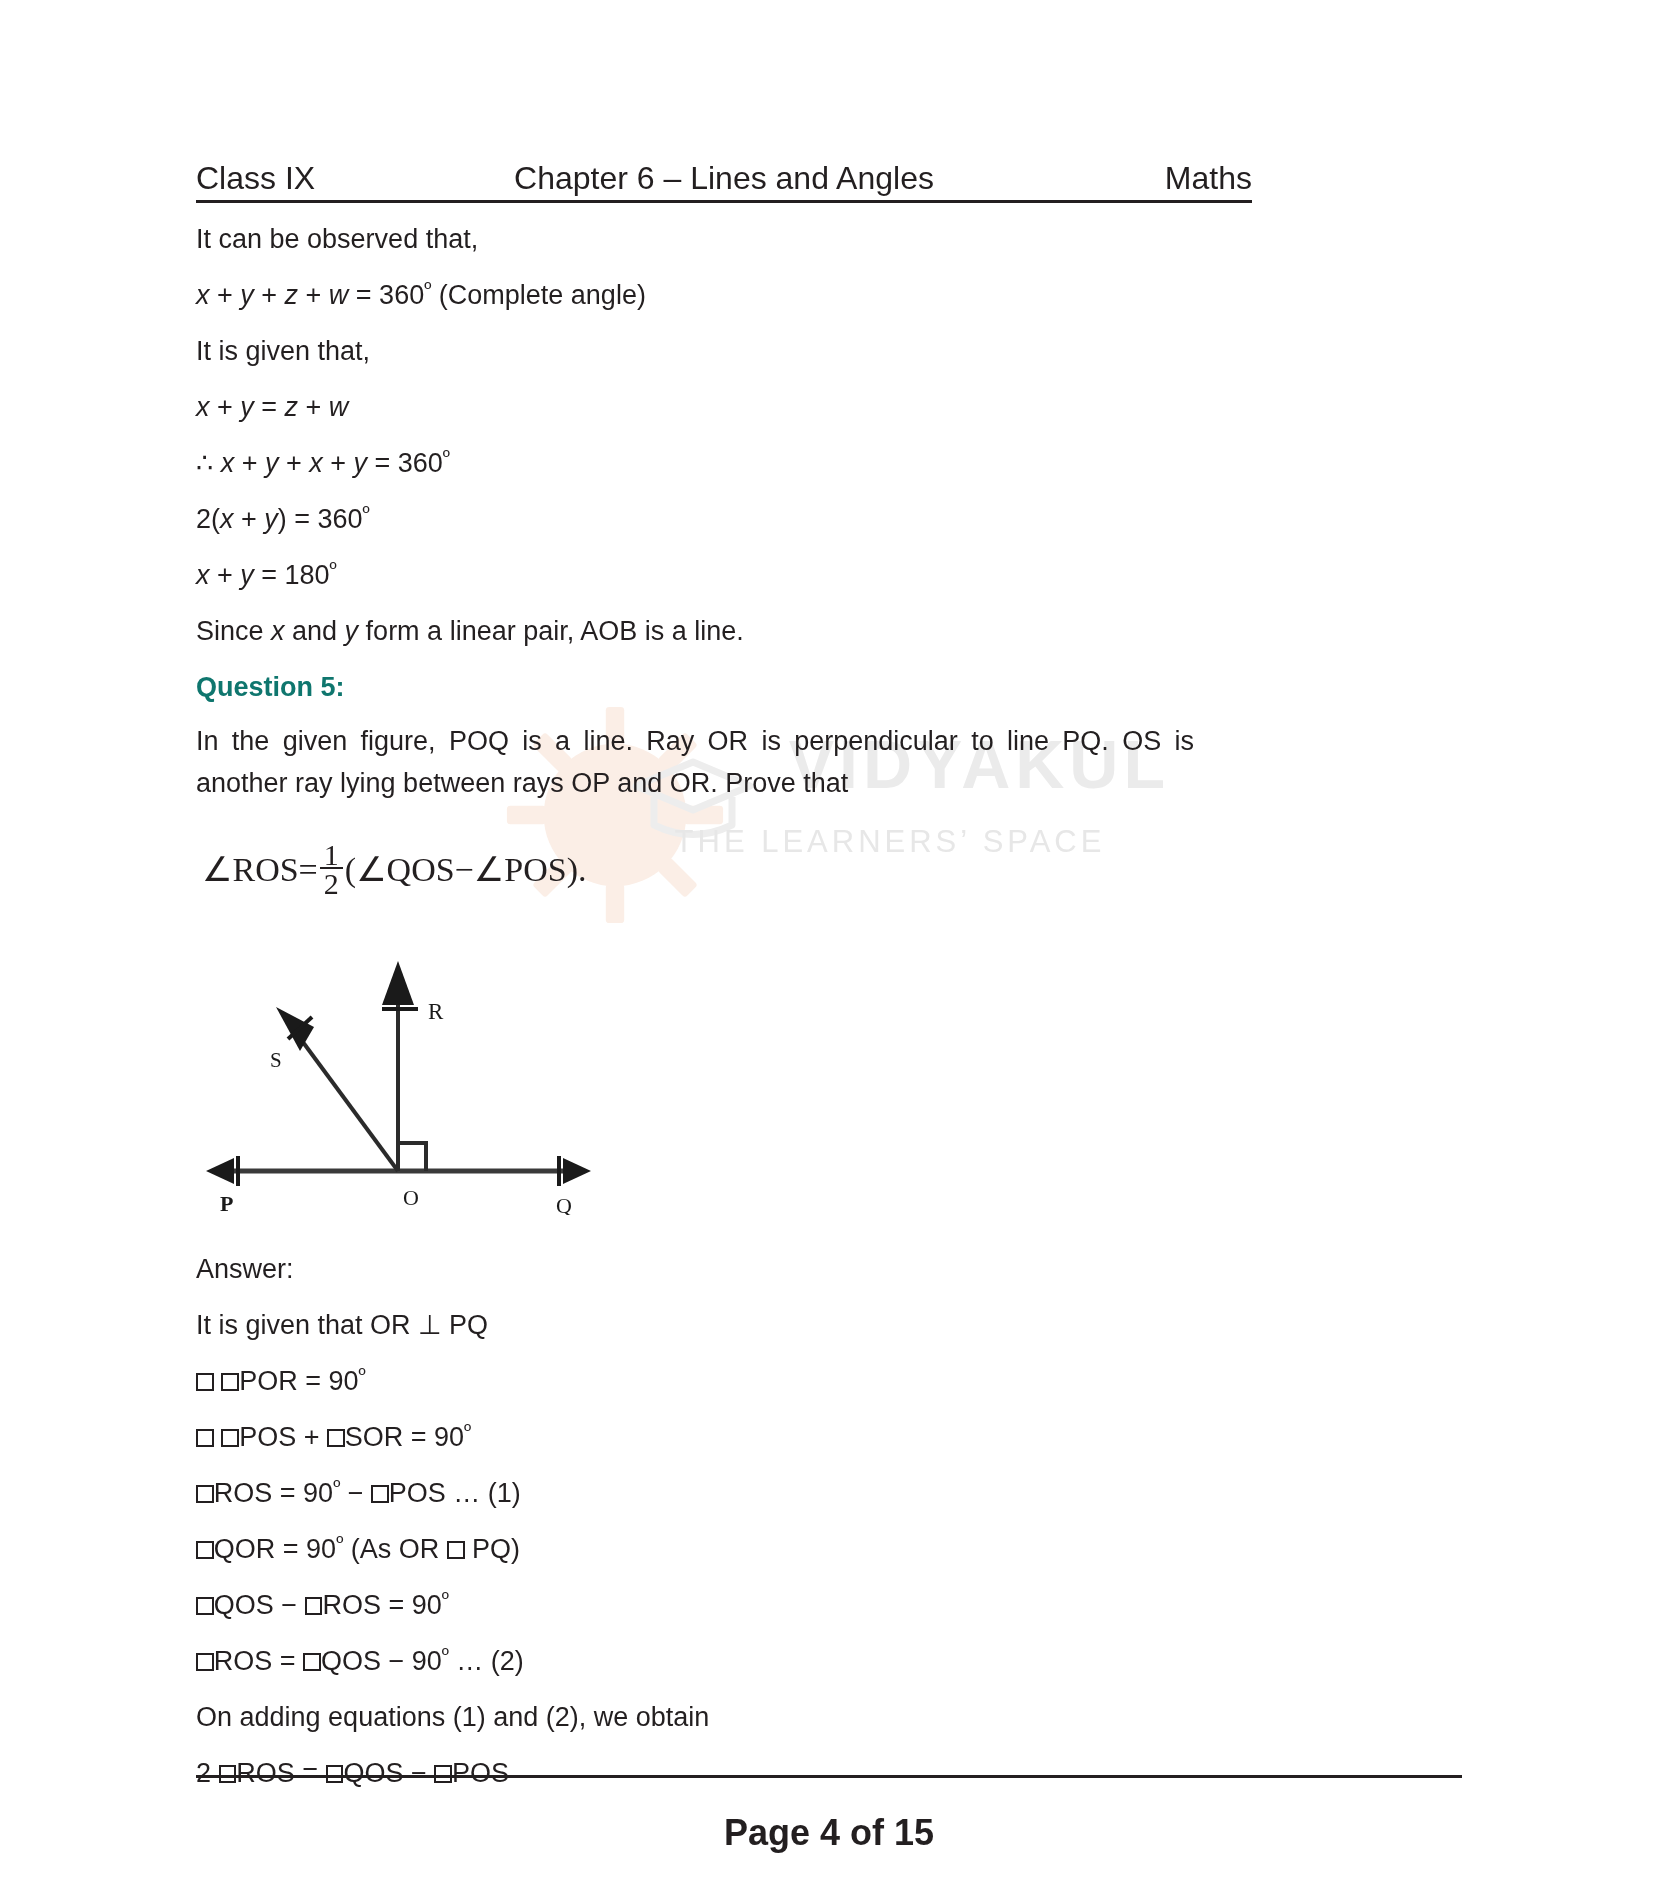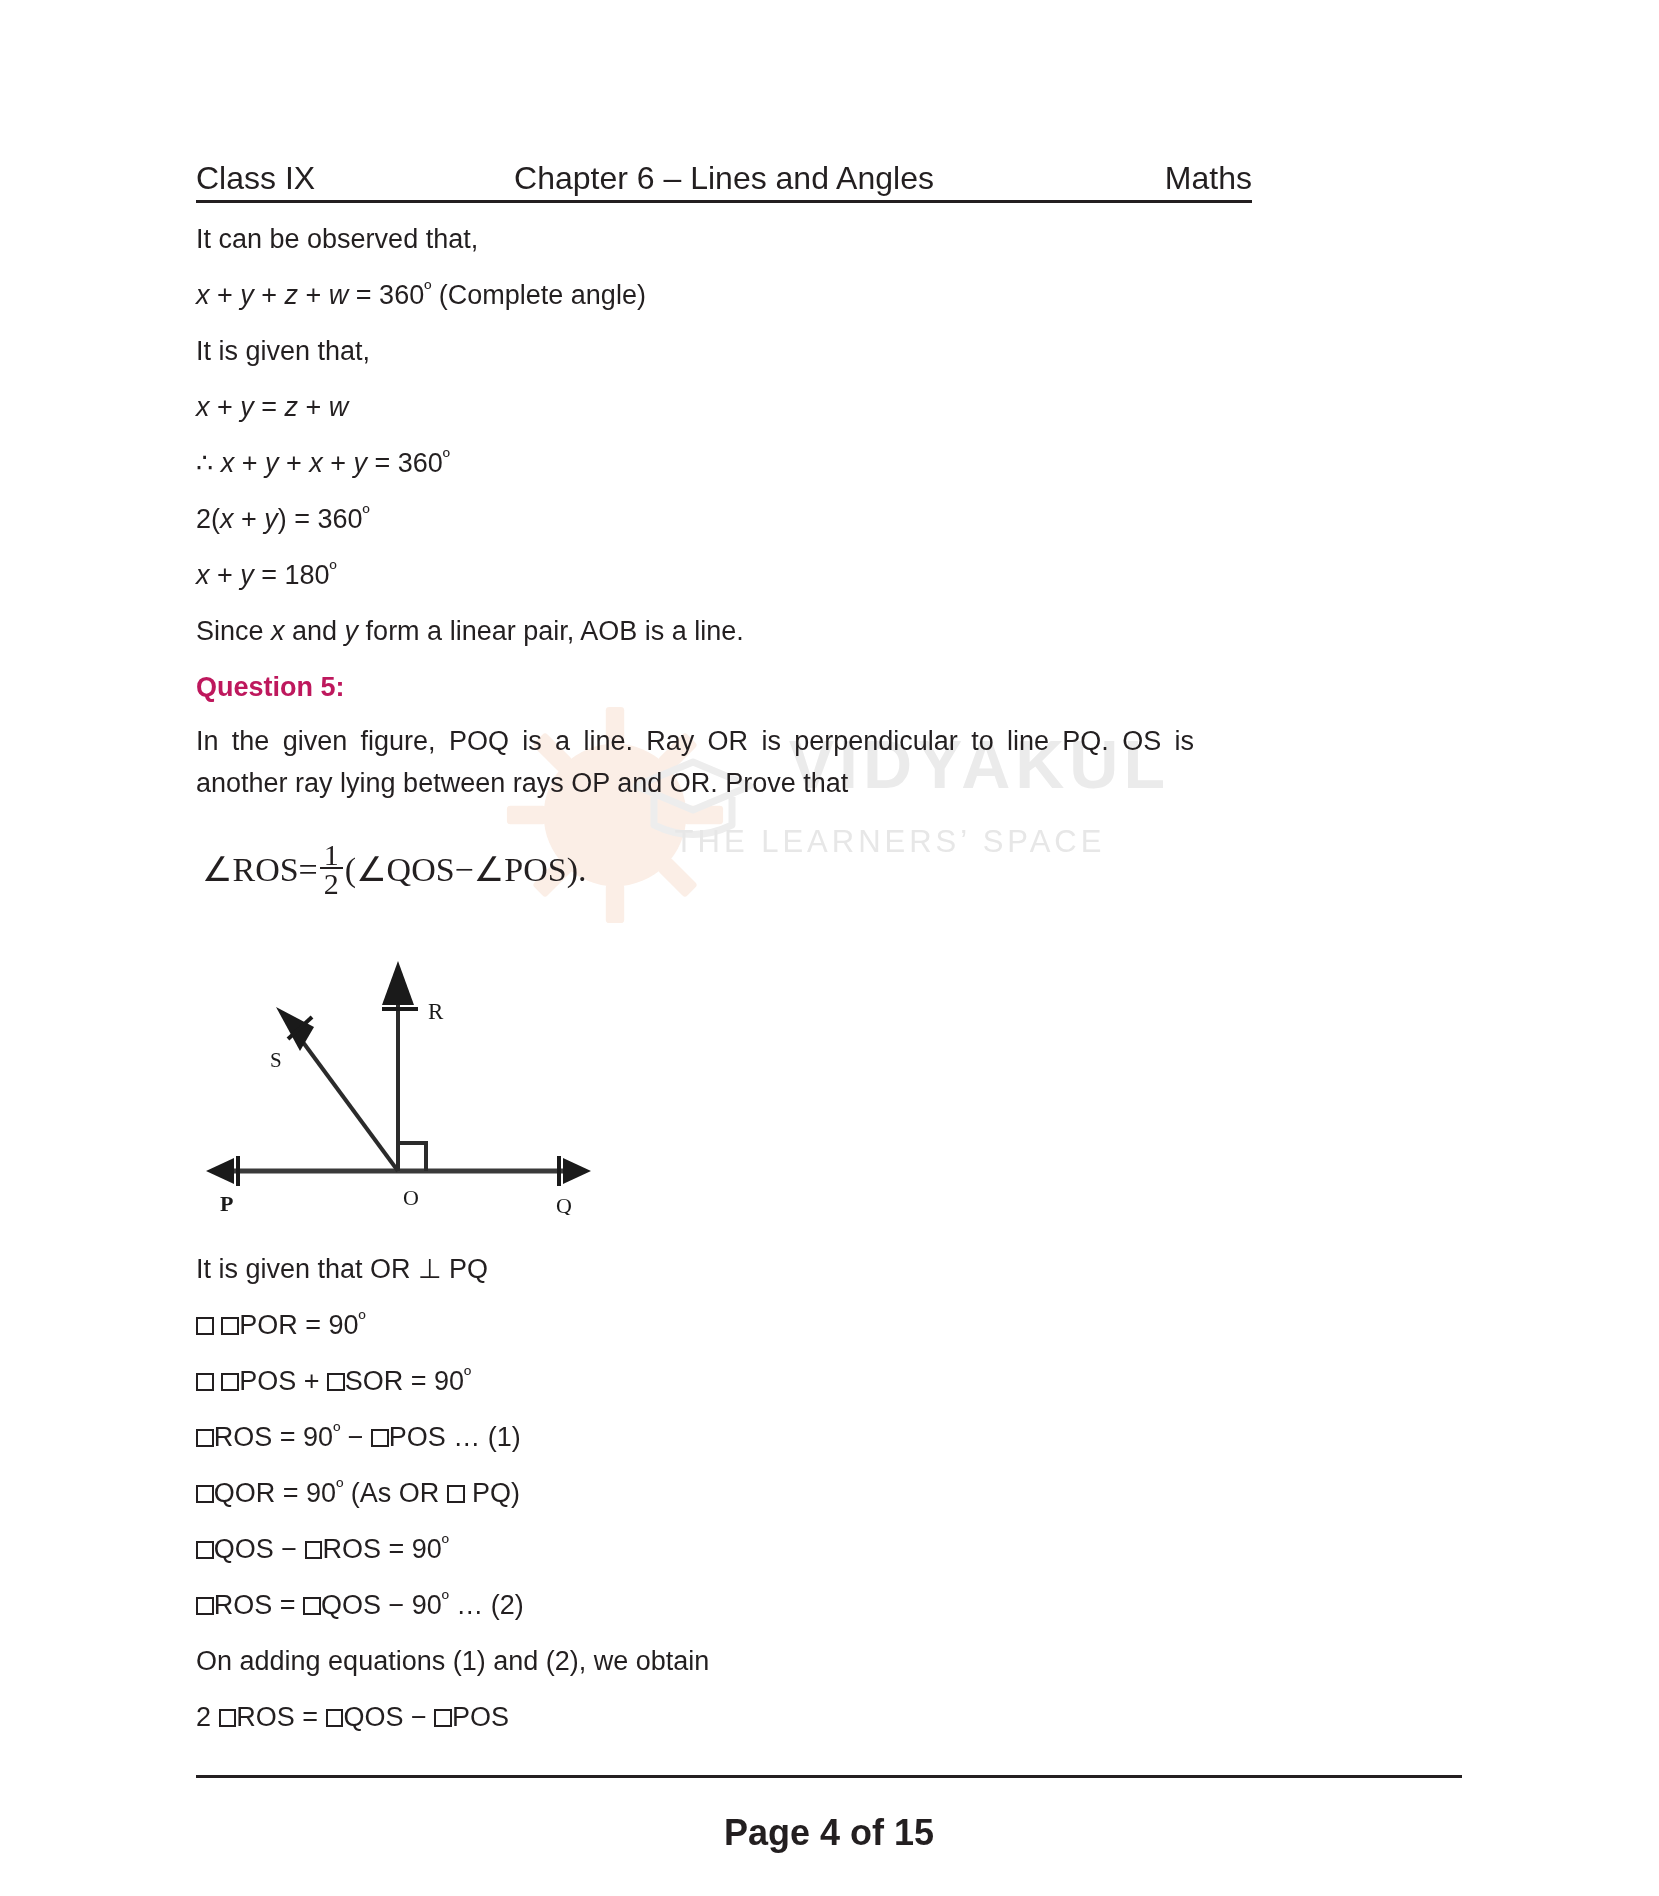--- a/index.html
+++ b/index.html
@@ -107,21 +107,21 @@
     z-index: 2;
   }
   .line {
     font-size: 27px;
     line-height: 42px;
     color: #231f20;
     margin: 0 0 14px 0;
     white-space: pre-wrap;
   }
   .line.q-heading {
-    color: #be185d;
+    color: #0f766e;
     font-weight: bold;
     margin-bottom: 12px;
   }
   .para {
     font-size: 27px;
     line-height: 42px;
     color: #231f20;
     margin: 0 0 10px 0;
     width: 998px;
     text-align: justify;
@@ -299,20 +299,21 @@
       <text x="24" y="256" font-family="Liberation Serif, serif" font-size="22" font-weight="bold" fill="#1a1a1a">P</text>
       <text x="207" y="250" font-family="Liberation Serif, serif" font-size="22" fill="#1a1a1a">O</text>
       <text x="360" y="258" font-family="Liberation Serif, serif" font-size="22" fill="#1a1a1a">Q</text>
       <text x="232" y="64" font-family="Liberation Serif, serif" font-size="23" fill="#1a1a1a">R</text>
       <text x="74" y="112" font-family="Liberation Serif, serif" font-size="21" fill="#1a1a1a">S</text>
     </svg>
   </div>
 
   <div class="content" style="top:1248px;">
 
+    <p class="line">Answer:</p>
 
     <p class="line">It is given that OR ⊥ PQ</p>
 
     <p class="line"><span class="tofu"></span> <span class="tofu"></span>POR = 90<span class="deg">º</span></p>
 
     <p class="line"><span class="tofu"></span> <span class="tofu"></span>POS + <span class="tofu"></span>SOR = 90<span class="deg">º</span></p>
 
     <p class="line"><span class="tofu"></span>ROS = 90<span class="deg">º</span> − <span class="tofu"></span>POS … (1)</p>
 
     <p class="line"><span class="tofu"></span>QOR = 90<span class="deg">º</span> (As OR <span class="tofu"></span> PQ)</p>

